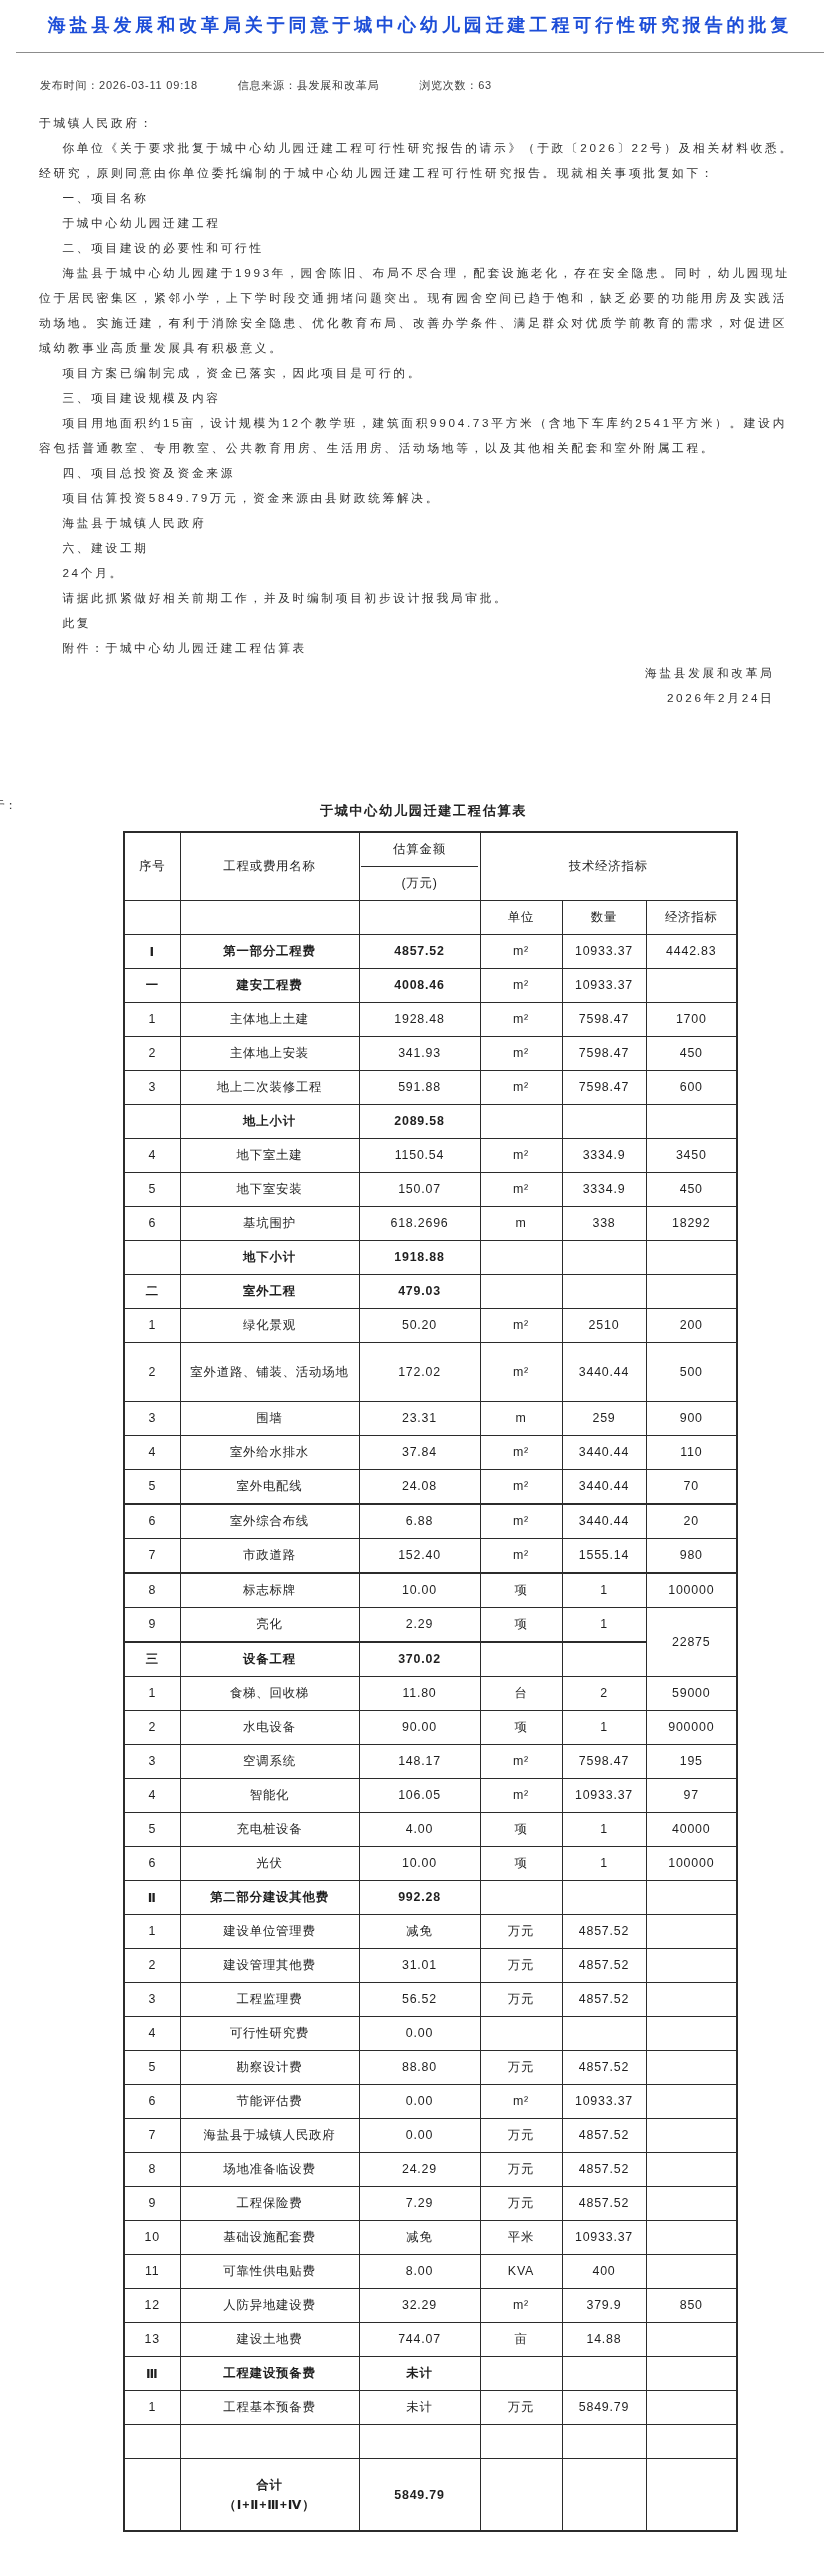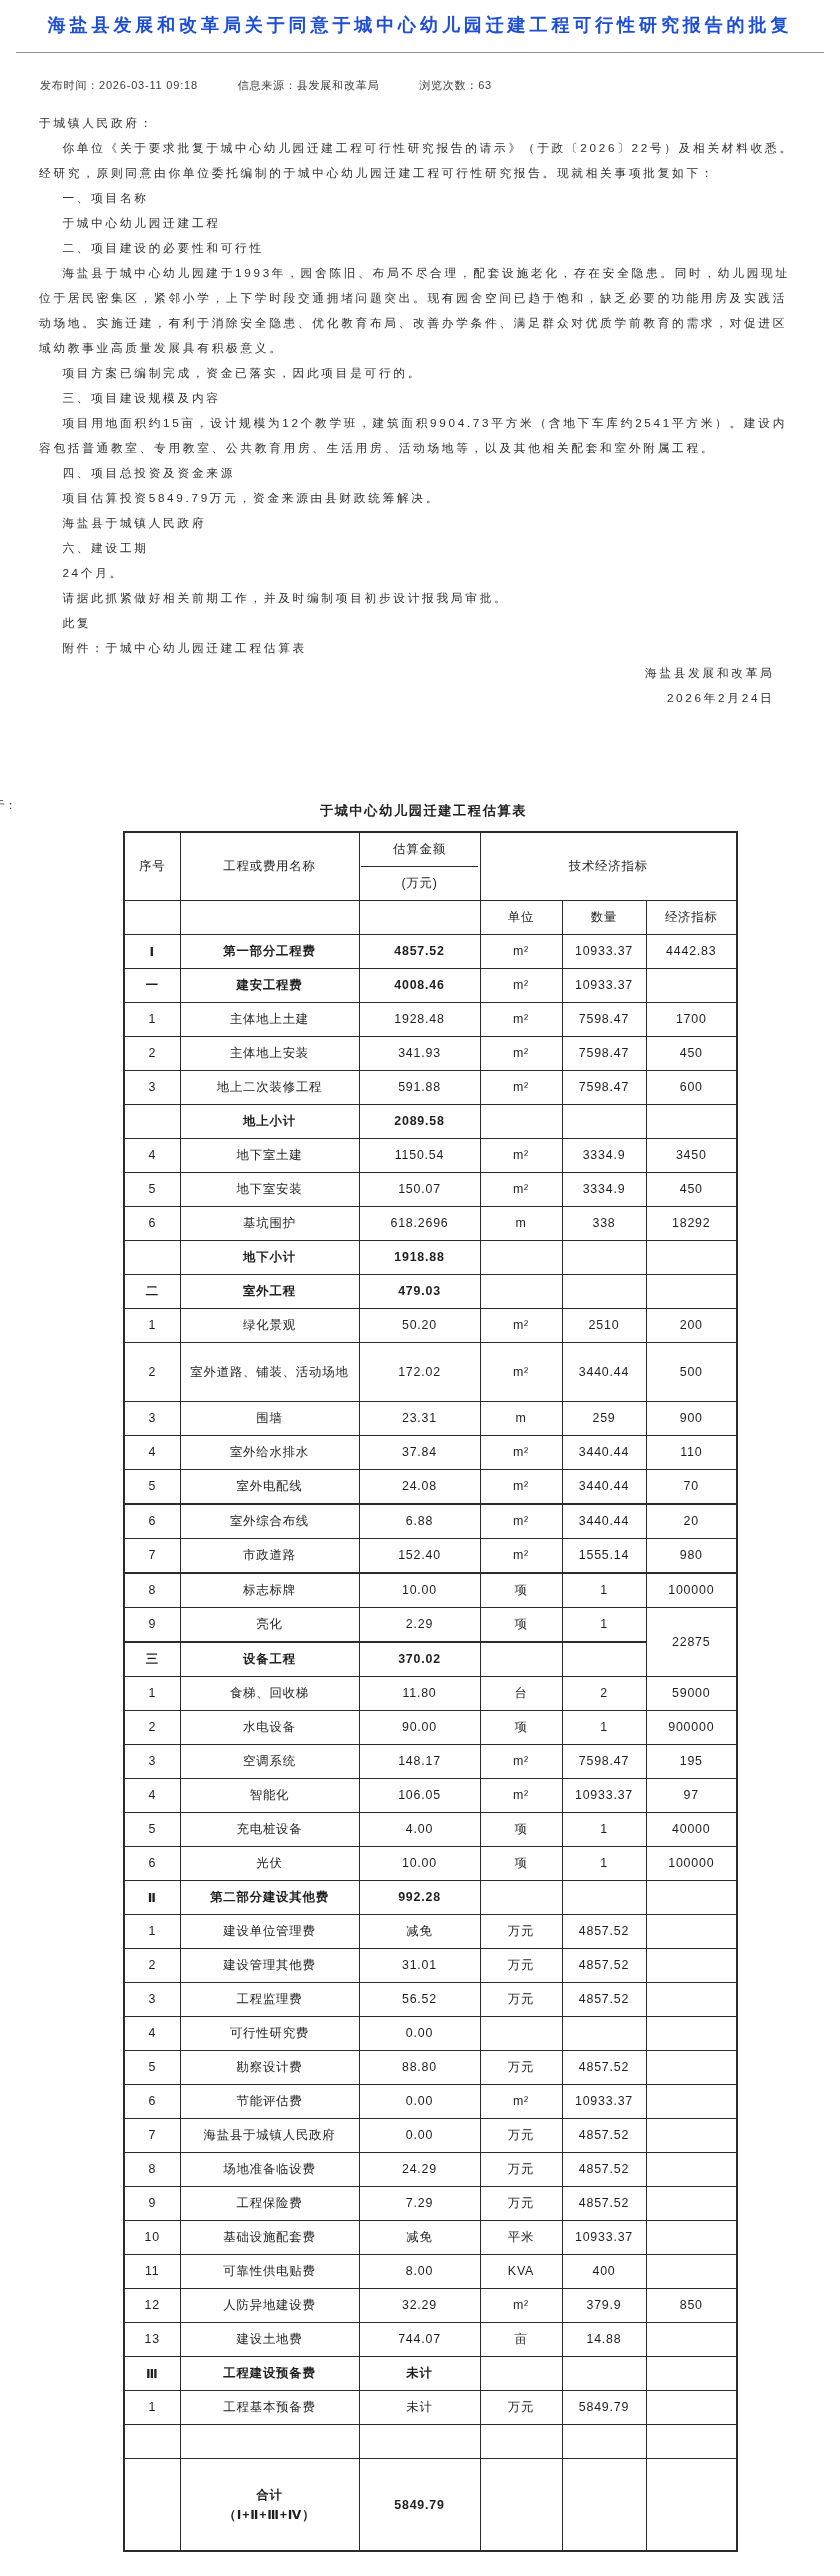--- a/index.html
+++ b/index.html
@@ -465,21 +465,21 @@
         <td></td>
       </tr>
       <tr>
         <td></td>
         <td></td>
         <td></td>
         <td></td>
         <td></td>
         <td></td>
       </tr>
-      <tr class="b" style="height: 93px; padding-left: 8px;">
+      <tr class="b" style="height: 73px; padding-left: 8px;">
         <td></td>
         <td>
           <div class="two-line">
             <div>合计</div>
             <div>（Ⅰ+Ⅱ+Ⅲ+Ⅳ）</div>
           </div>
         </td>
         <td>5849.79</td>
         <td></td>
         <td></td>

